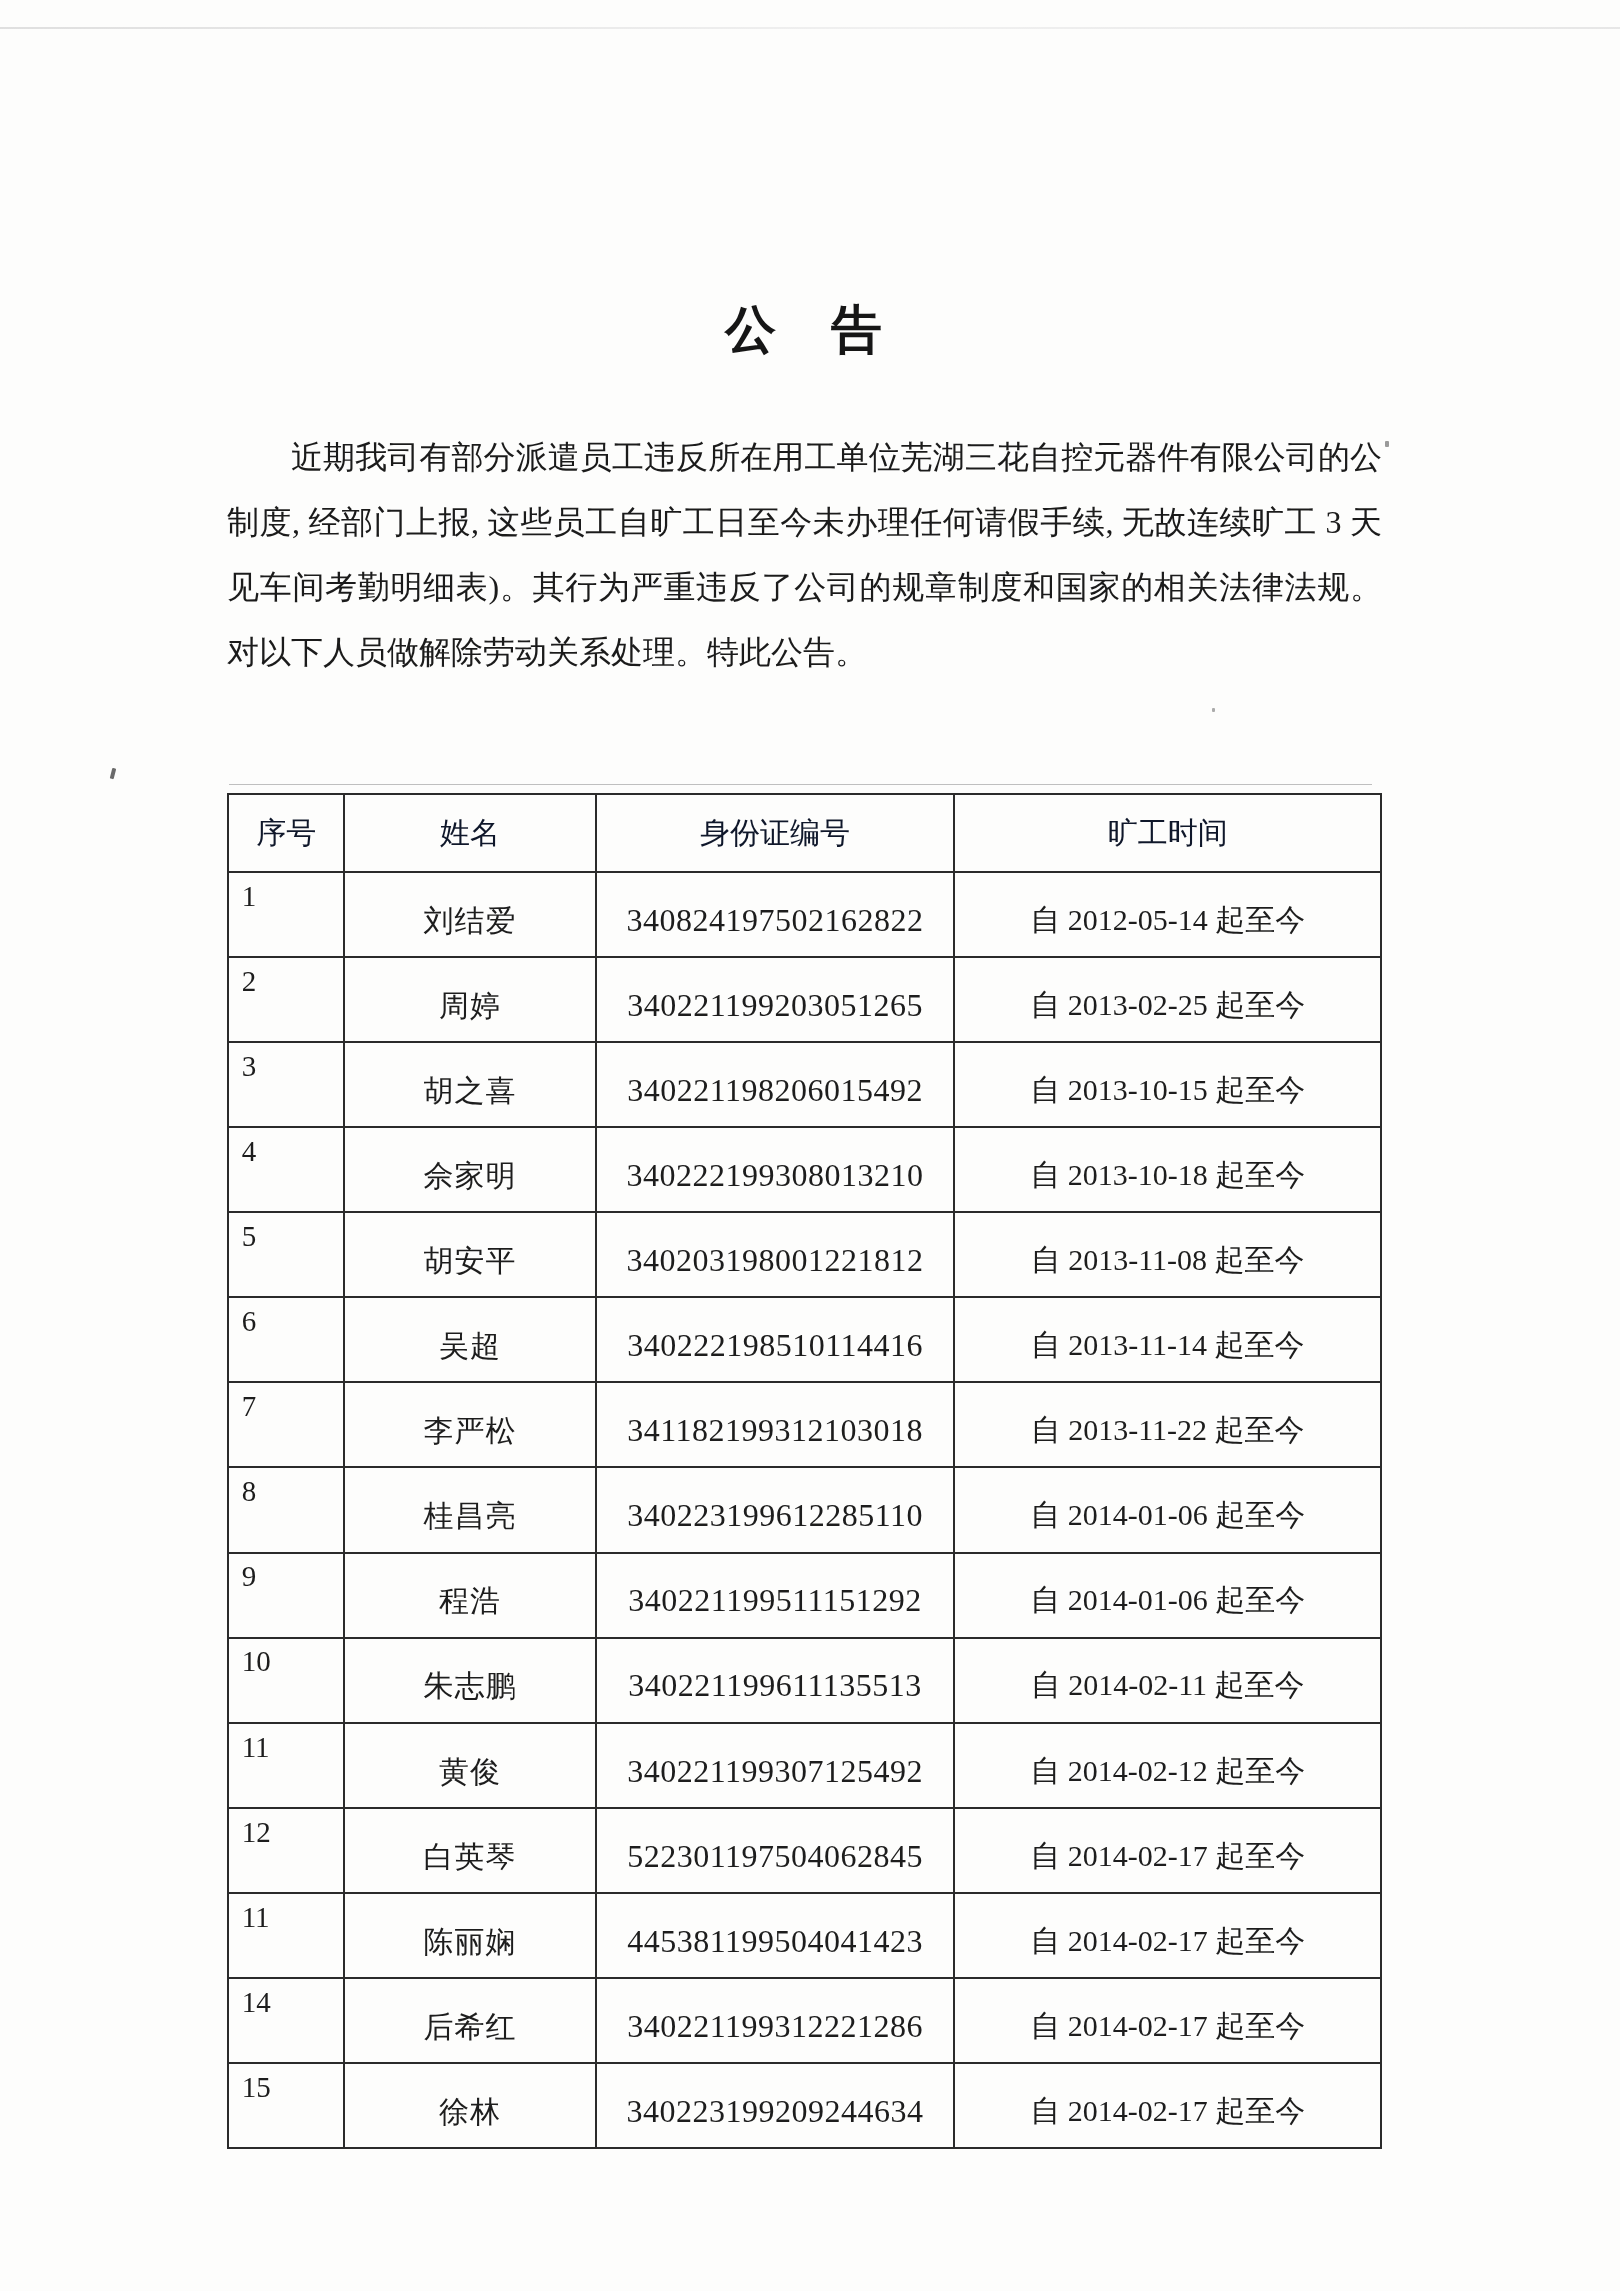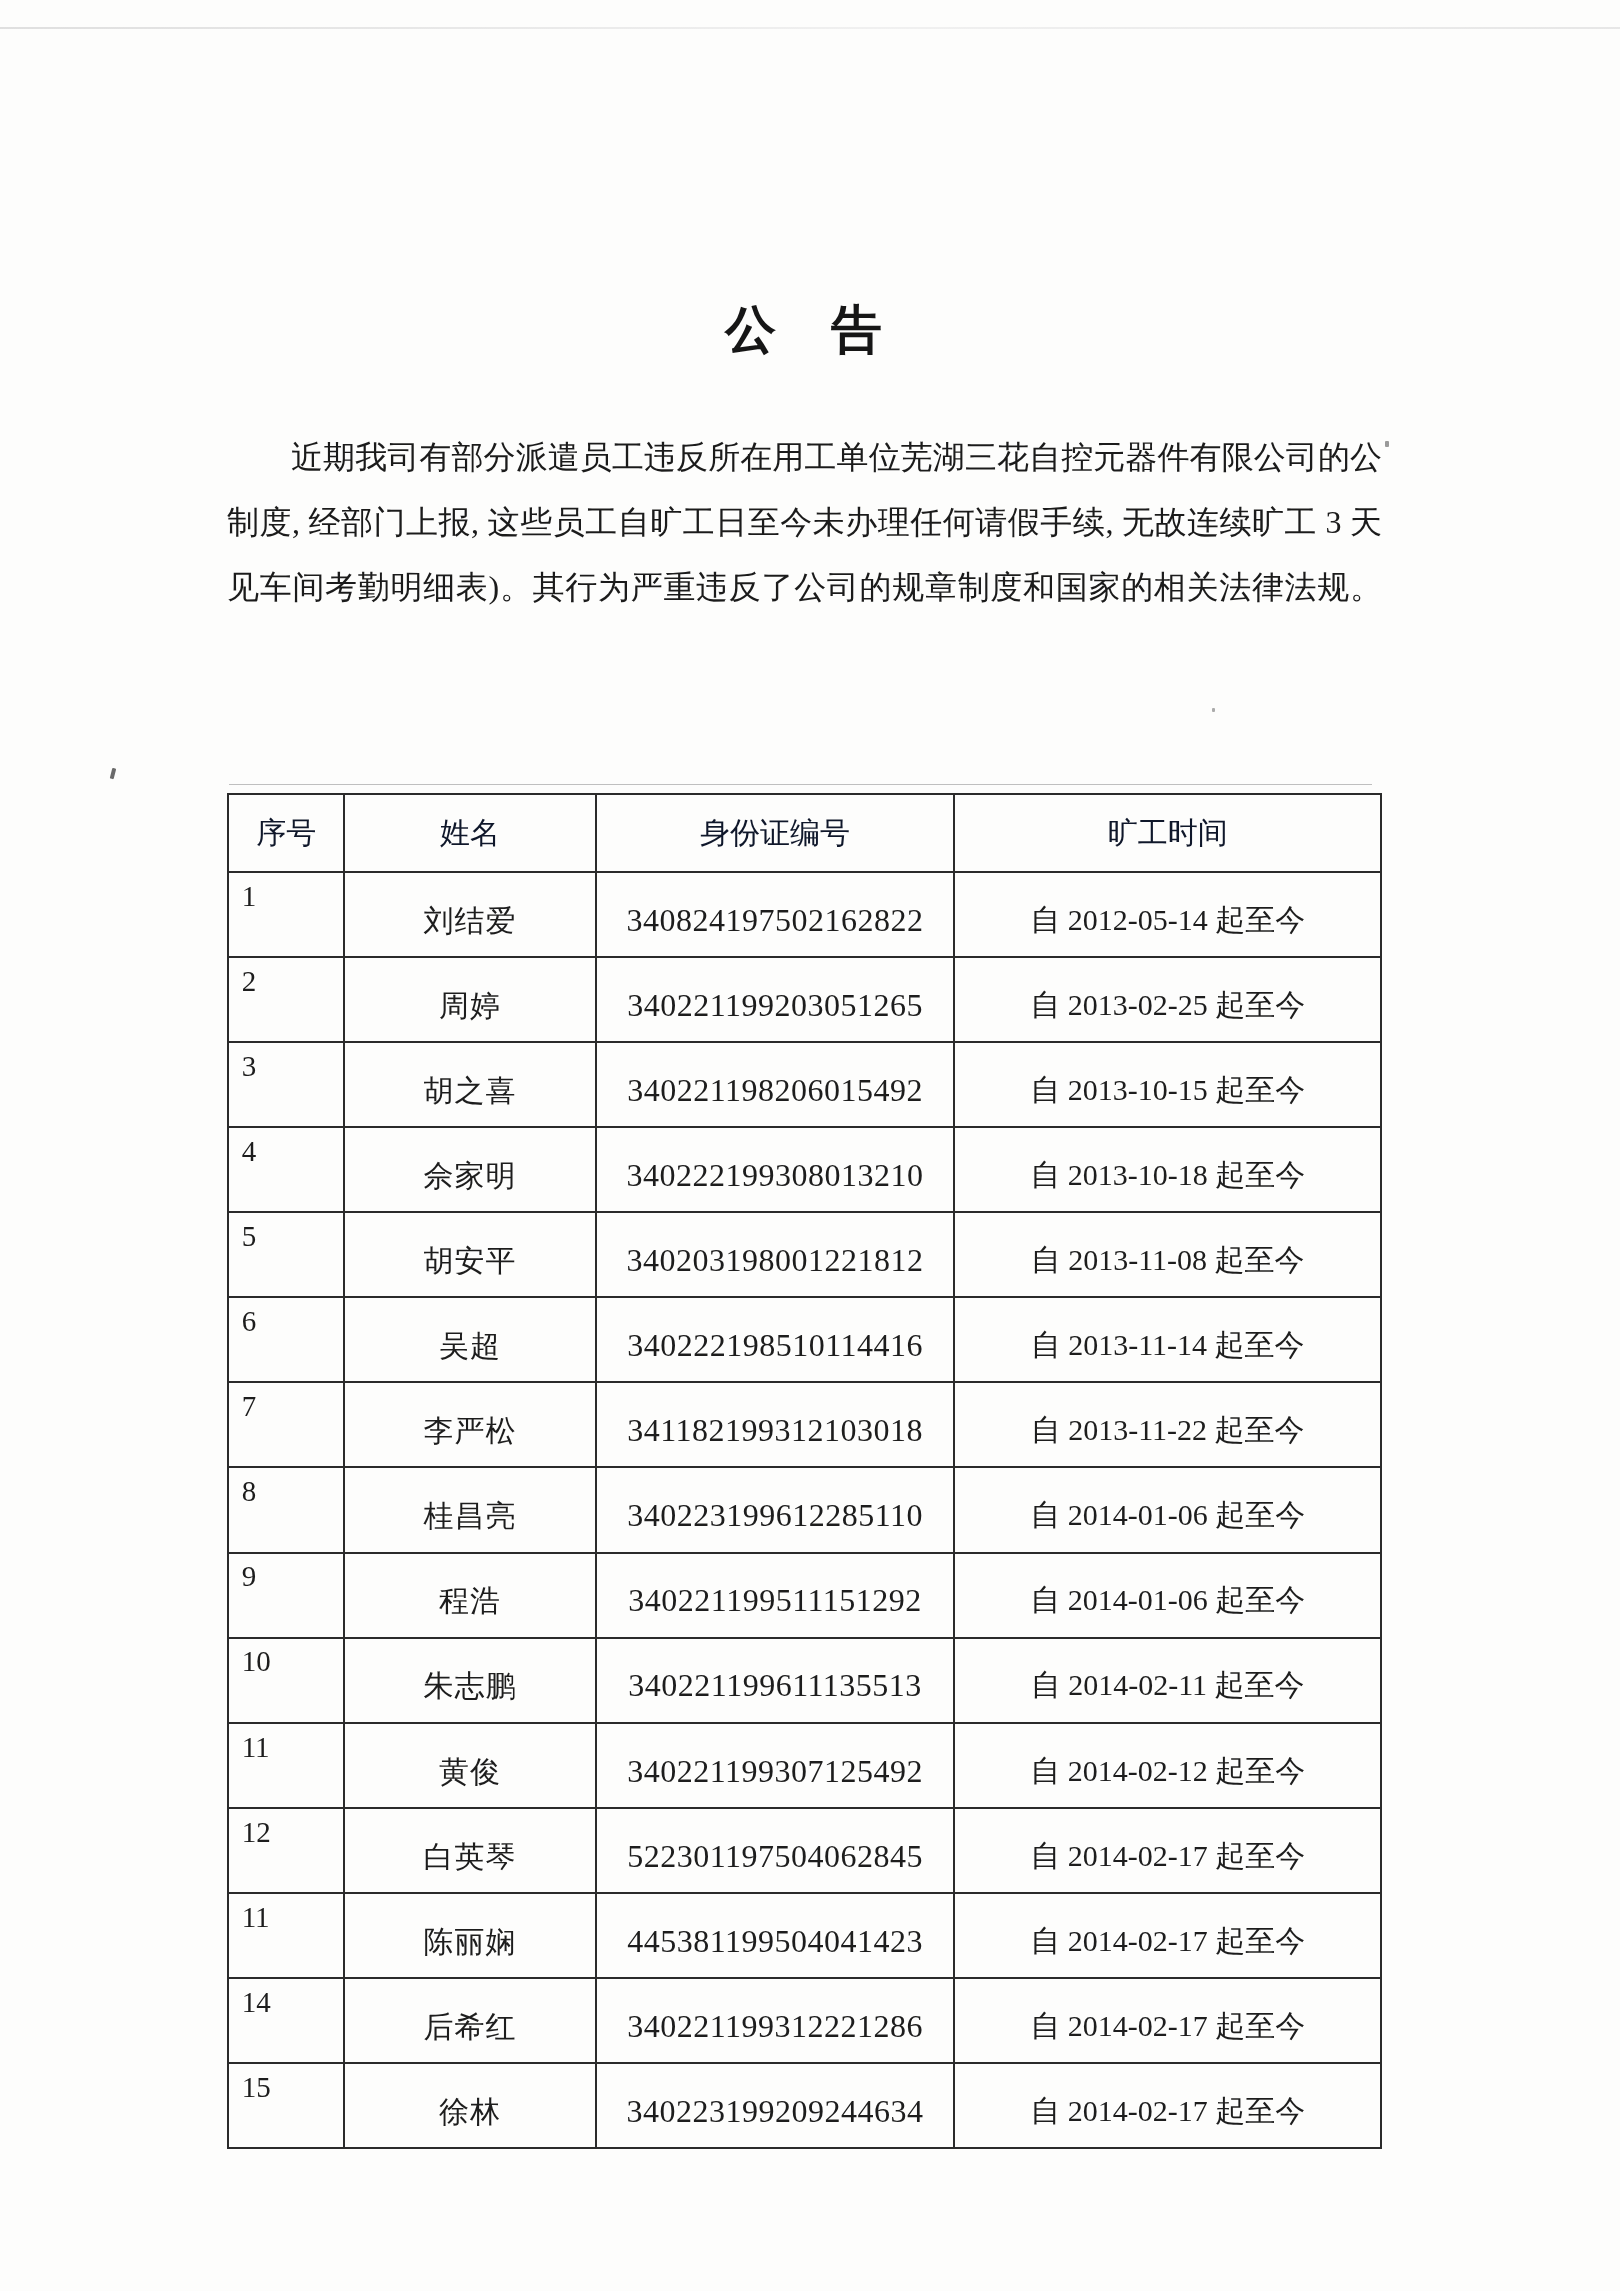--- a/index.html
+++ b/index.html
@@ -90,20 +90,21 @@
 <div class="speck s3"></div>
 
 <div class="content">
 
   <div class="doc-title">公　告</div>
 
   <div class="paragraph">
     <div class="pline just indent">近期我司有部分派遣员工违反所在用工单位芜湖三花自控元器件有限公司的公司规章</div>
     <div class="pline just">制度, 经部门上报, 这些员工自旷工日至今未办理任何请假手续, 无故连续旷工 3 天以上(详</div>
     <div class="pline just">见车间考勤明细表)。其行为严重违反了公司的规章制度和国家的相关法律法规。依照规定</div>
+    <div class="pline">对以下人员做解除劳动关系处理。特此公告。</div>
   </div>
 
   <div class="pre-table-line"></div>
 
   <div class="roster">
     <table class="roster-table">
       <colgroup>
         <col style="width:10.1%">
         <col style="width:21.8%">
         <col style="width:31.1%">

